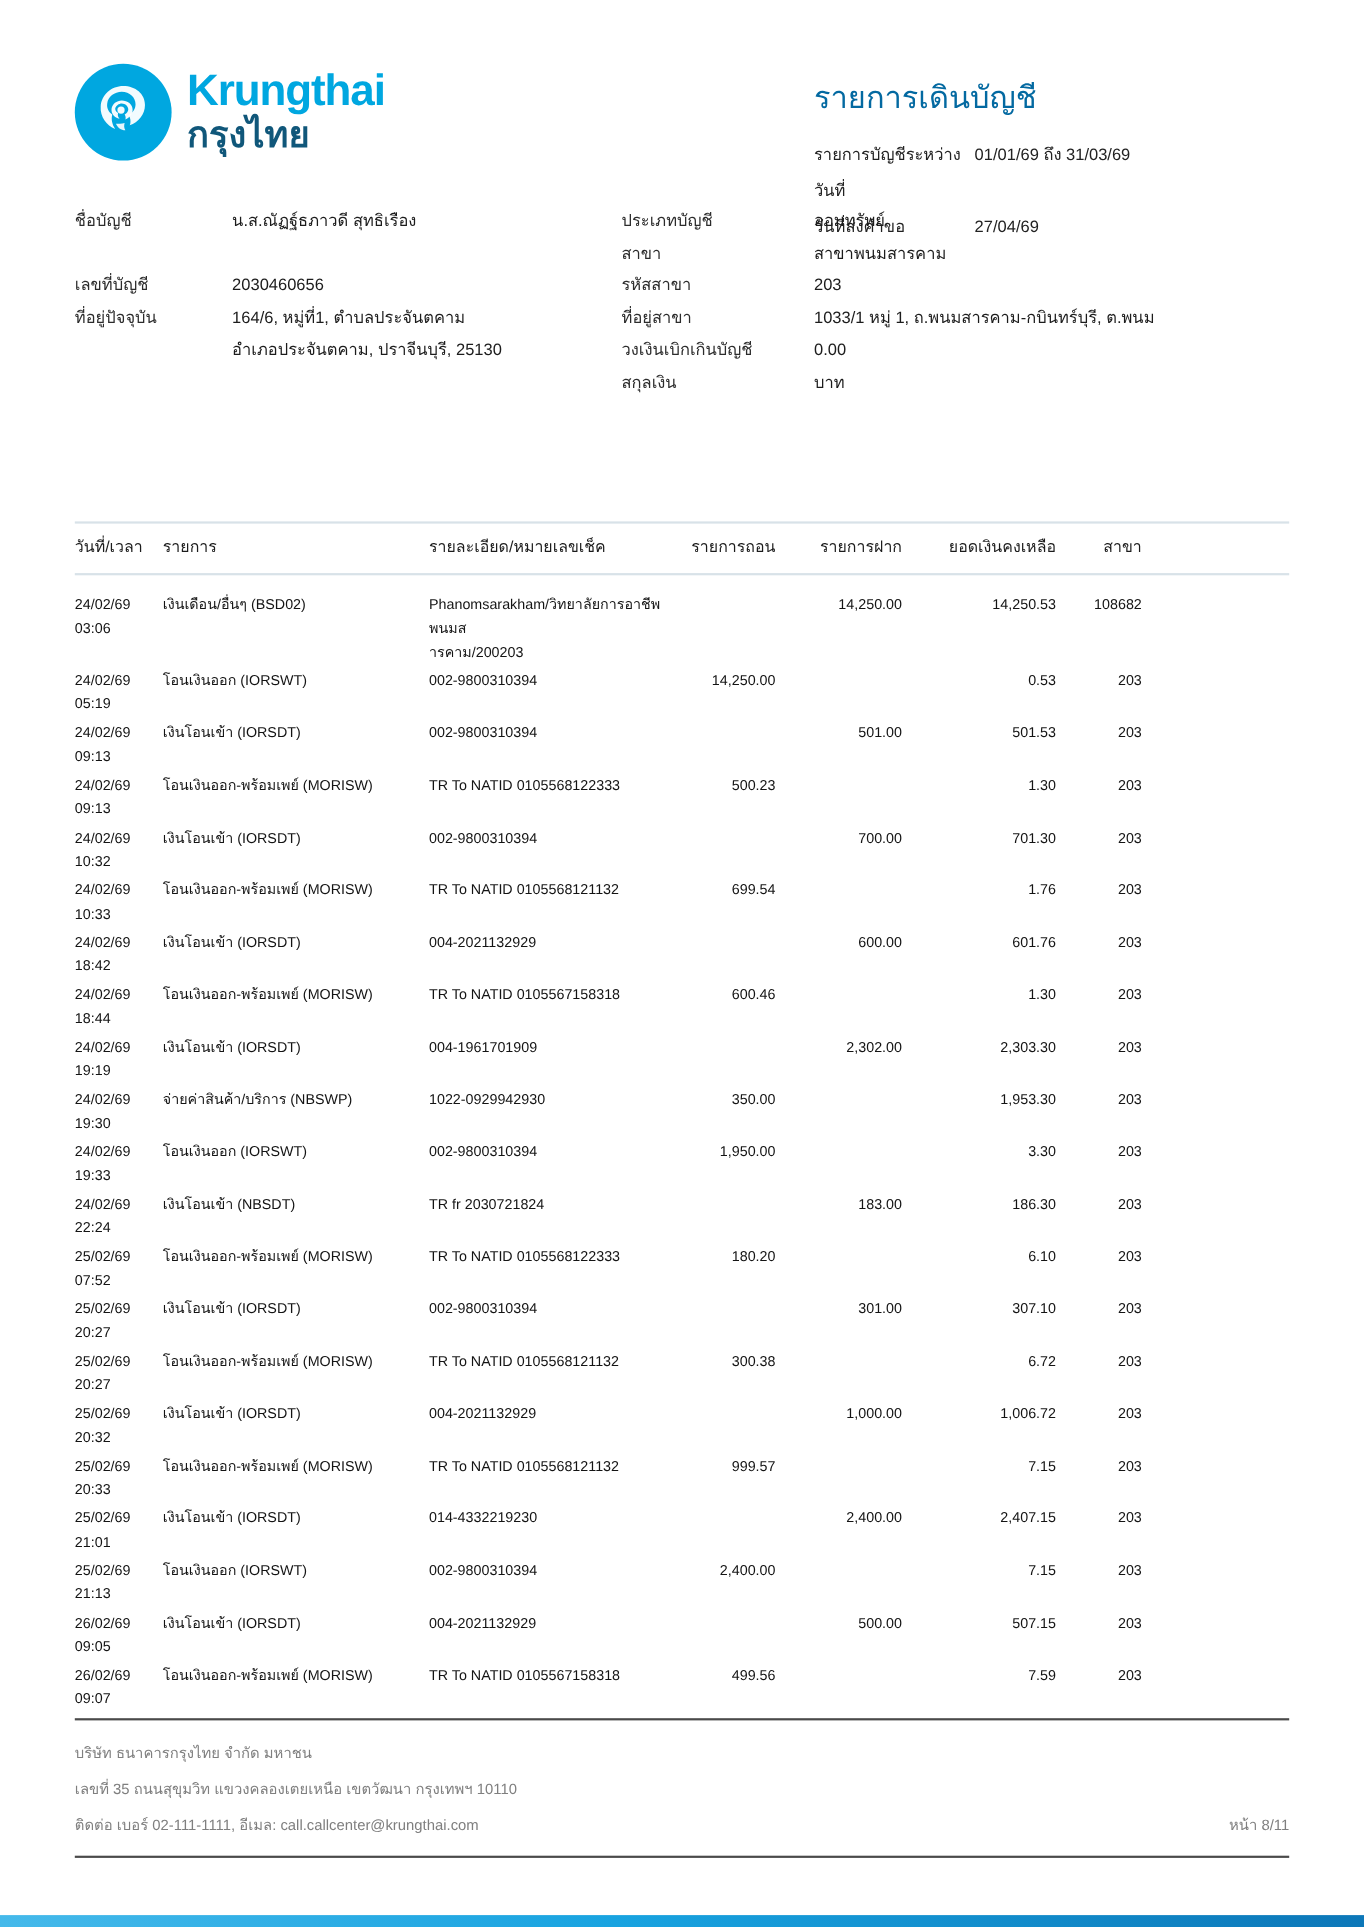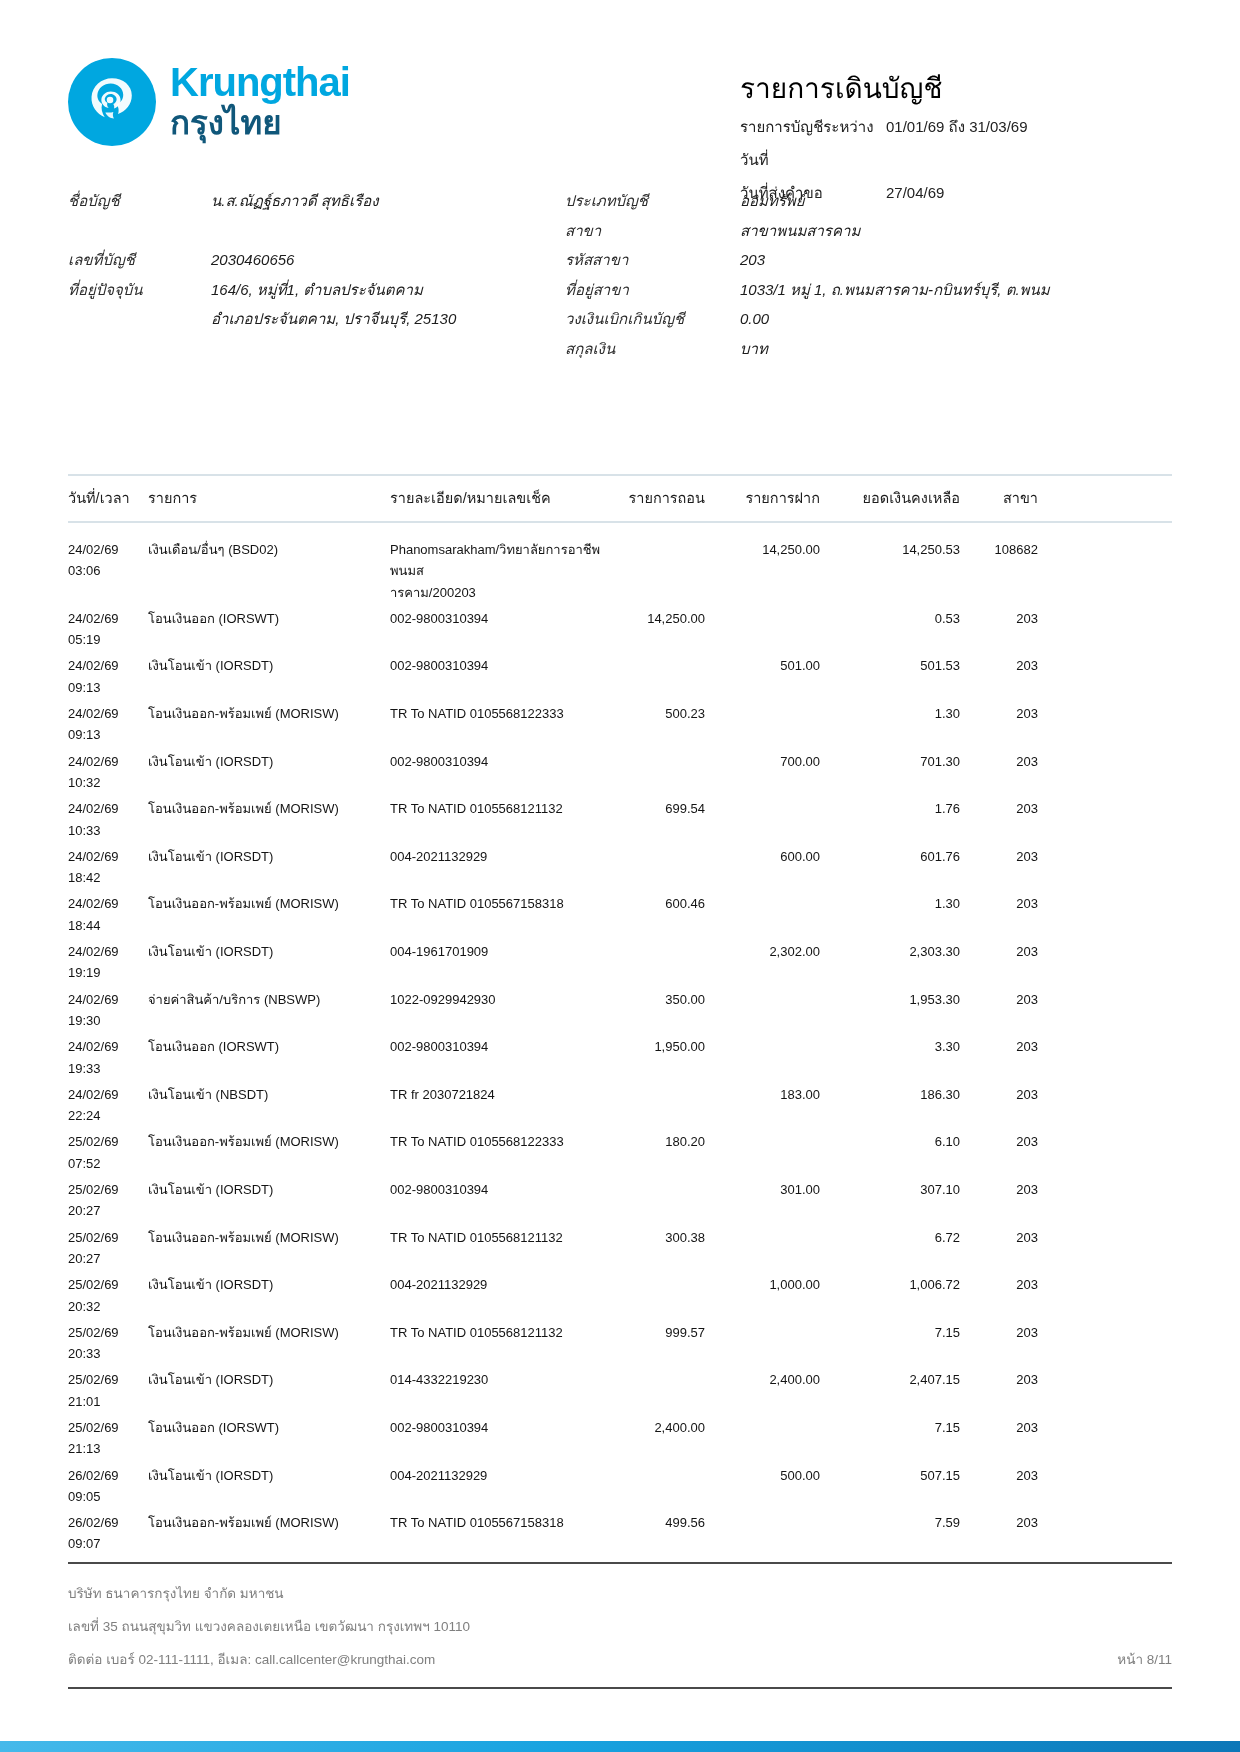--- a/index.html
+++ b/index.html
@@ -22,26 +22,26 @@
   
   .brand{position:absolute;left:68px;top:58px;display:flex;align-items:center;gap:14px;justify-content:space-between;}
   .logo-circle{width:88px;height:88px;border-radius:50%;background:var(--accent);
     display:flex;align-items:center;justify-content:center;flex:0 0 auto;}
   .logo-circle svg{width:66px;height:66px;}
   .brand-en{font-size:40px;font-weight:bold;color:var(--accent);letter-spacing:-1px;line-height:42px;}
   .brand-th{font-size:33px;font-weight:bold;color:var(--brand-dark);line-height:40px;}
 
   
   .doc-meta{position:absolute;left:740px;top:66px;width:432px;}
-  .doc-title{font-size:28px;font-weight:normal;color:#000000;}
+  .doc-title{font-size:28px;font-weight:normal;color:#0369a1;margin-bottom:14px;}
   .meta-row{display:grid;grid-template-columns:146px auto;font-size:15px;line-height:33px;color:#222;}
 
   
   .account-info{position:absolute;left:68px;top:186px;width:1104px;display:grid;
-    grid-template-columns:497px 607px;font-size:15px;font-style:italic;}
+    grid-template-columns:497px 607px;font-size:15px;}
   .field{display:grid;min-height:29.5px;line-height:29.5px;align-items:start;}
   .col-left .field{grid-template-columns:143px 1fr;}
   .col-right .field{grid-template-columns:175px 1fr;}
   .flabel{color:#2c2c2c;}
   .fvalue{color:#1c1c1c;}
   .spacer{height:29.5px;}
 
   
   .statement{position:absolute;left:68px;top:474px;width:1104px;border-top:2px solid var(--light-line);}
   .txn-grid{display:grid;grid-template-columns:80px 242px 225px 90px 115px 140px 78px 1fr;}

